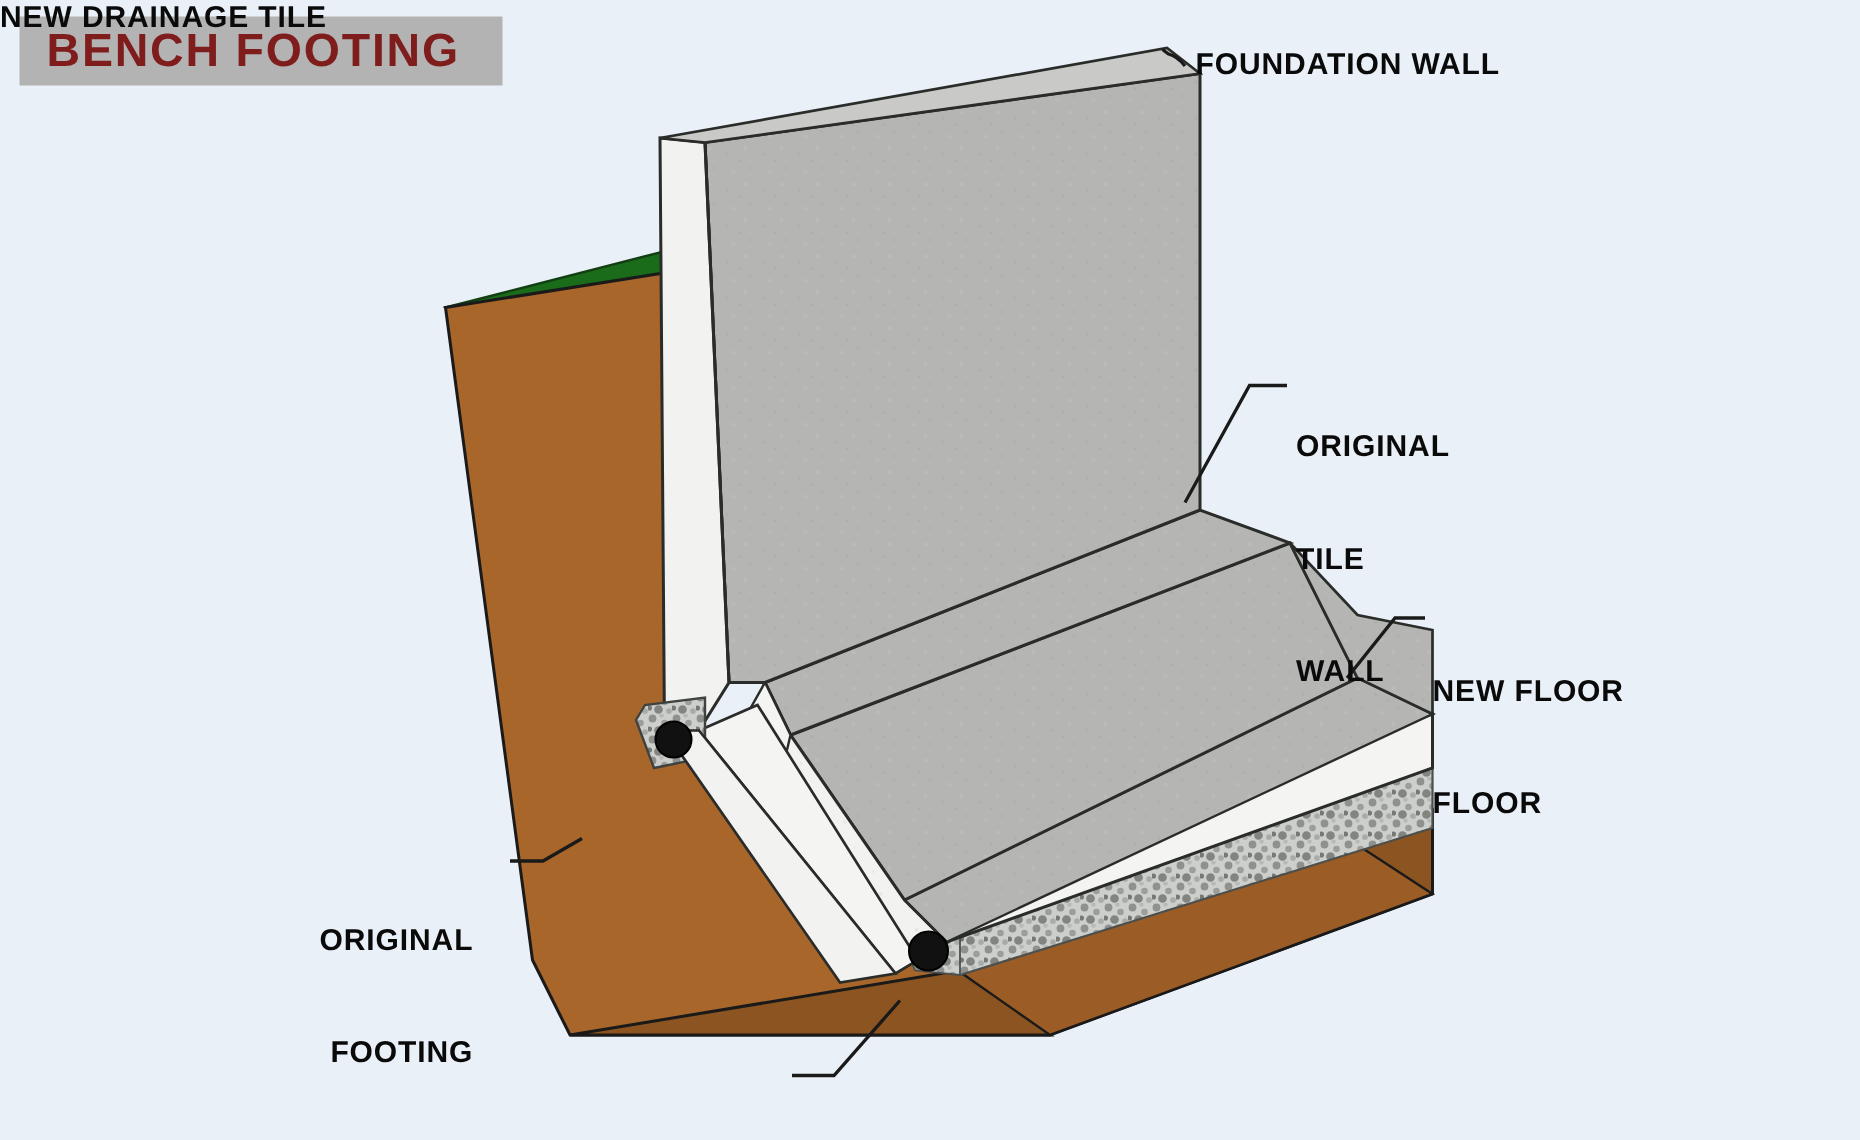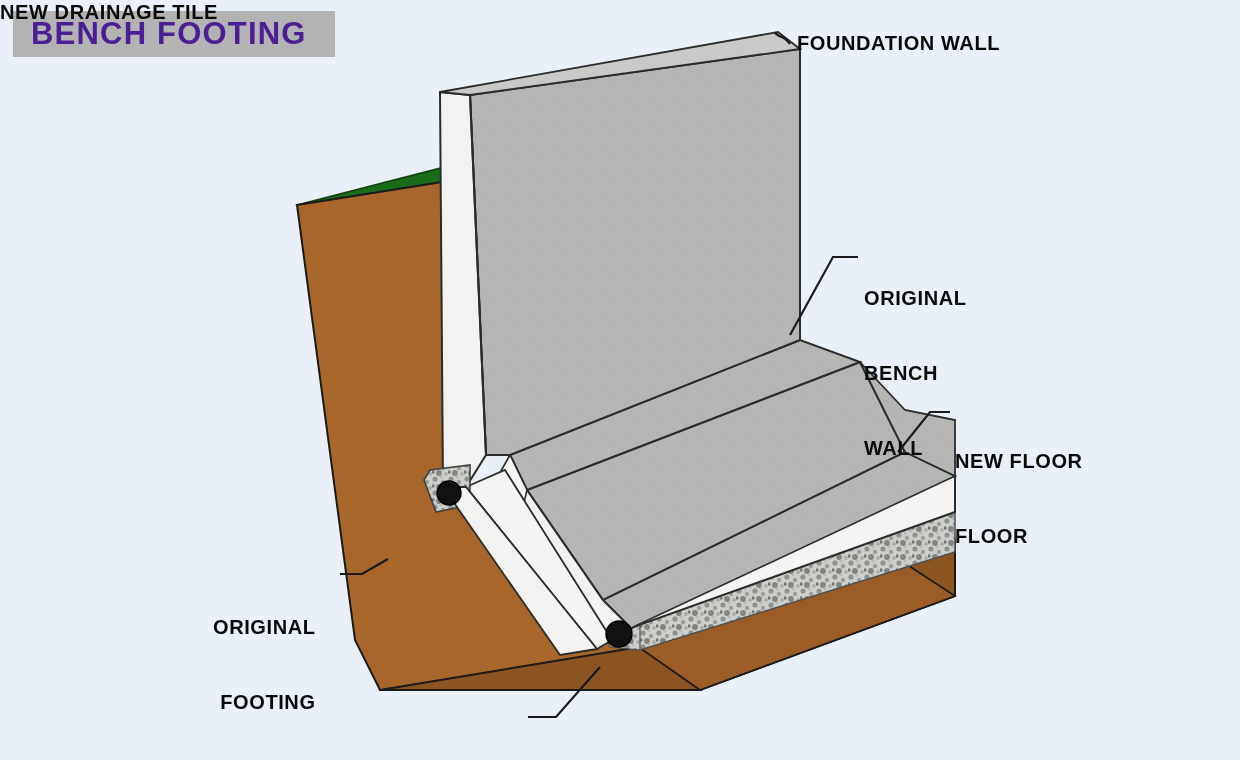--- a/index.html
+++ b/index.html
@@ -31,21 +31,21 @@
     background: #b3b3b3;
     display: flex;
     align-items: center;
     box-sizing: border-box;
     padding-left: 18px;
   }
   .title-badge span {
     font-size: 31px;
     font-weight: bold;
     letter-spacing: 1.2px;
-    color: #4c1d95;
+    color: #7f1d1d;
     font-family: "Liberation Sans", sans-serif;
     white-space: nowrap;
     text-align: right;
   }
   .callout {
     position: absolute;
     font-size: 20px;
     font-weight: bold;
     letter-spacing: 0.6px;
     color: #0a0a0a;
@@ -162,21 +162,21 @@
   </svg>
 
   <div class="title-badge">
     <span>BENCH FOOTING</span>
   </div>
 
   <div class="callout" id="lbl-foundation-wall">FOUNDATION WALL</div>
 
   <div class="callout" id="lbl-original-floor">
     <div>ORIGINAL</div>
-    <div>BENCH</div>
+    <div>TILE</div>
     <div>WALL</div>
   </div>
 
   <div class="callout" id="lbl-new-floor-slab">
     <div>NEW FLOOR</div>
     <div>FLOOR</div>
   </div>
 
   <div class="callout right-align" id="lbl-original-footing">
     <div>ORIGINAL</div>

